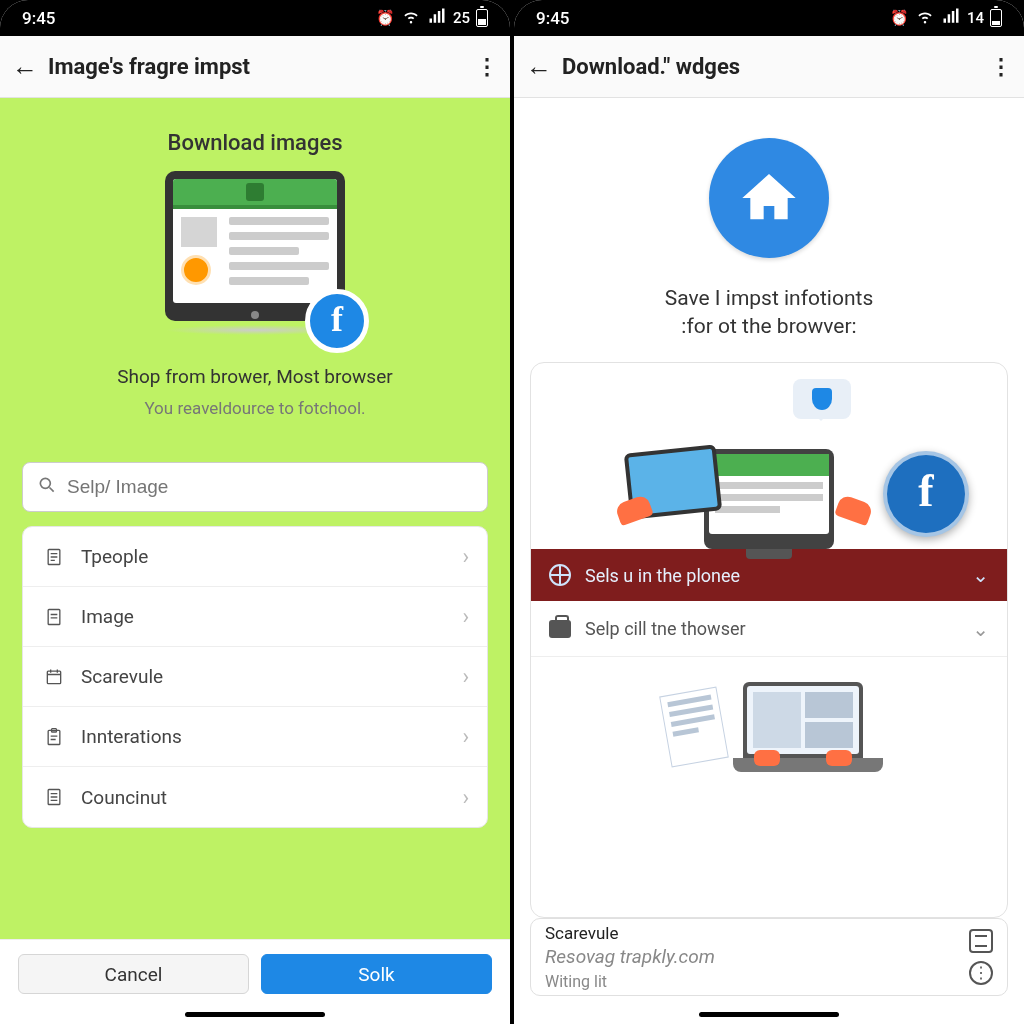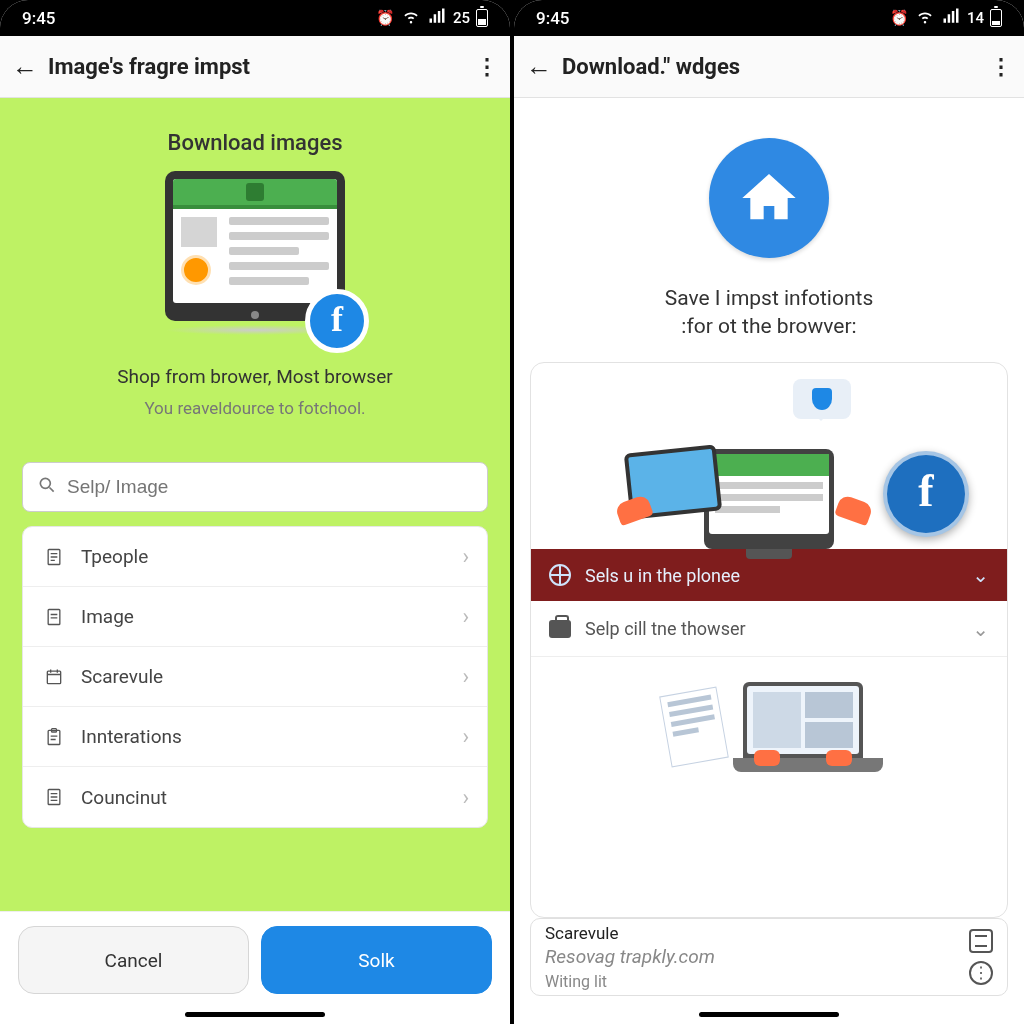--- a/index.html
+++ b/index.html
@@ -77,21 +77,21 @@
   }
   .search .mag { font-size:20px; color:#777; }
   .search input { border:none; outline:none; flex:1; font-size:19px; color:#555; background:transparent; }
   .list { margin-top:14px; background:#fff; border:1px solid #e6e6e6; border-radius:10px; overflow:hidden; }
   .list-row { height:60px; display:flex; align-items:center; padding:0 18px; border-bottom:1px solid #eee; }
   .list-row:last-child { border-bottom:none; }
   .list-row .li-icon { width:26px; font-size:18px; color:#555; display:flex; justify-content:center; }
   .list-row .li-label { flex:1; font-size:19px; color:#444; margin-left:14px; }
   .list-row .li-chev { font-size:22px; color:#bbb; }
   .btn-bar { display:flex; gap:12px; padding:14px 18px 10px; background:#fff; border-top:1px solid #eee; }
-  .btn { flex:1; height:68px; border-radius:16px; font-size:19px; display:flex; align-items:center; justify-content:center; border:1px solid #d6d6d6; background:#f5f5f5; color:#333; }
+  .btn { flex:1; height:40px; border-radius:6px; font-size:19px; display:flex; align-items:center; justify-content:center; border:1px solid #d6d6d6; background:#f5f5f5; color:#333; }
   .btn.primary { background:#1e88e5; border-color:#1e88e5; color:#fff; }
   .gesture-bar { height:20px; display:flex; justify-content:center; align-items:center; background:#fff; }
   .gesture-bar .pill { width:140px; height:5px; background:#000; border-radius:3px; }
 
   
   .right .content { flex:1; background:#fff; display:flex; flex-direction:column; overflow:hidden; }
   .home-badge { width:120px; height:120px; border-radius:50%; background:#2f89e3; margin:40px auto 0; display:flex; align-items:center; justify-content:center; box-shadow:0 2px 4px rgba(0,0,0,.15); }
   .home-badge svg { width:64px; height:64px; fill:#fff; }
   .right .r-h1 { text-align:center; font-size:21px; color:#333; margin-top:28px; }
   .right .r-h2 { text-align:center; font-size:21px; color:#333; margin-top:4px; }

